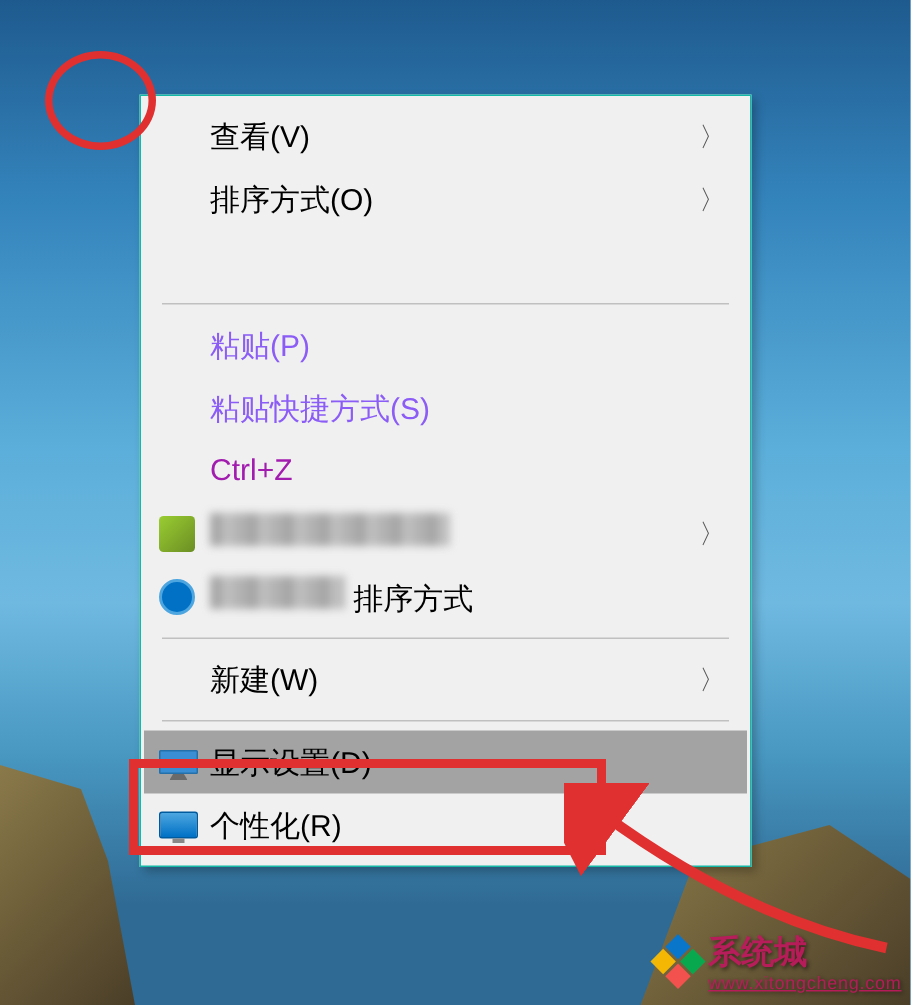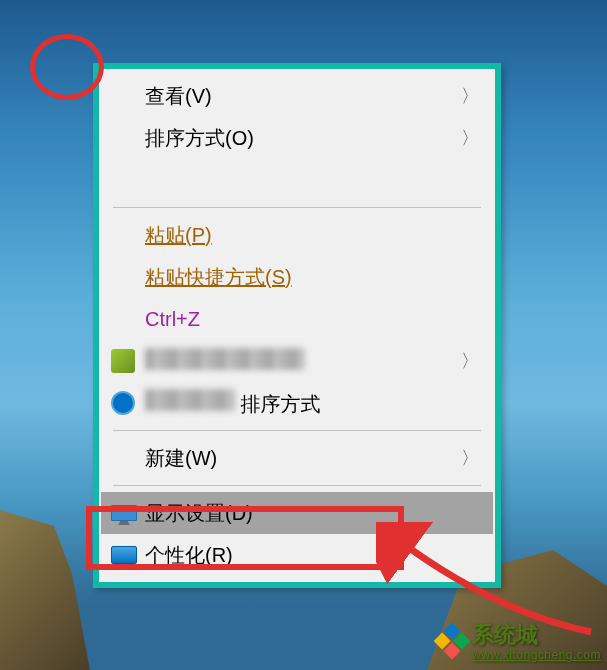--- a/index.html
+++ b/index.html
@@ -40,35 +40,35 @@
       height: 120px;
       background: linear-gradient(135deg, #8a7a4a 0%, #6b5c38 50%, #4a3e28 100%);
       clip-path: polygon(20% 20%, 70% 0, 100% 30%, 100% 100%, 0 100%);
     }
     .context-menu {
       position: absolute;
       left: 93px;
       top: 63px;
       width: 408px;
       background: #f0f0f0;
-      border: 6px solid #14b8a6;
+      border: 1px solid #14b8a6;
       box-shadow: 3px 3px 6px rgba(0,0,0,0.25);
       padding: 6px 2px;
     }
     .menu-item {
       display: flex;
       align-items: center;
       height: 42px;
       padding: 0 14px 0 10px;
       font-size: 20px;
       color: #000;
       position: relative;
       cursor: default;
     }
-    .menu-item.disabled { color: #a16207; text-decoration: underline; }
+    .menu-item.disabled { color: #8b5cf6; }
     .menu-item.highlighted { background: #a3a3a3; }
     .icon-slot {
       width: 34px;
       height: 28px;
       display: flex;
       align-items: center;
       justify-content: flex-start;
       flex-shrink: 0;
     }
     .menu-label { flex: 1; }
@@ -163,21 +163,21 @@
       height: 120px;
       pointer-events: none;
     }
     .watermark {
       position: absolute;
       right: 6px;
       bottom: 8px;
       display: flex;
       align-items: center;
       gap: 6px;
-      color: #4d7c0f;
+      color: #be185d;
       font-size: 22px;
       font-weight: bold;
       text-shadow: 1px 1px 3px rgba(0,0,0,0.6);
       opacity: 0.92;
     }
     .wm-logo {
       display: flex;
       flex-wrap: wrap;
       width: 28px;
       height: 28px;

